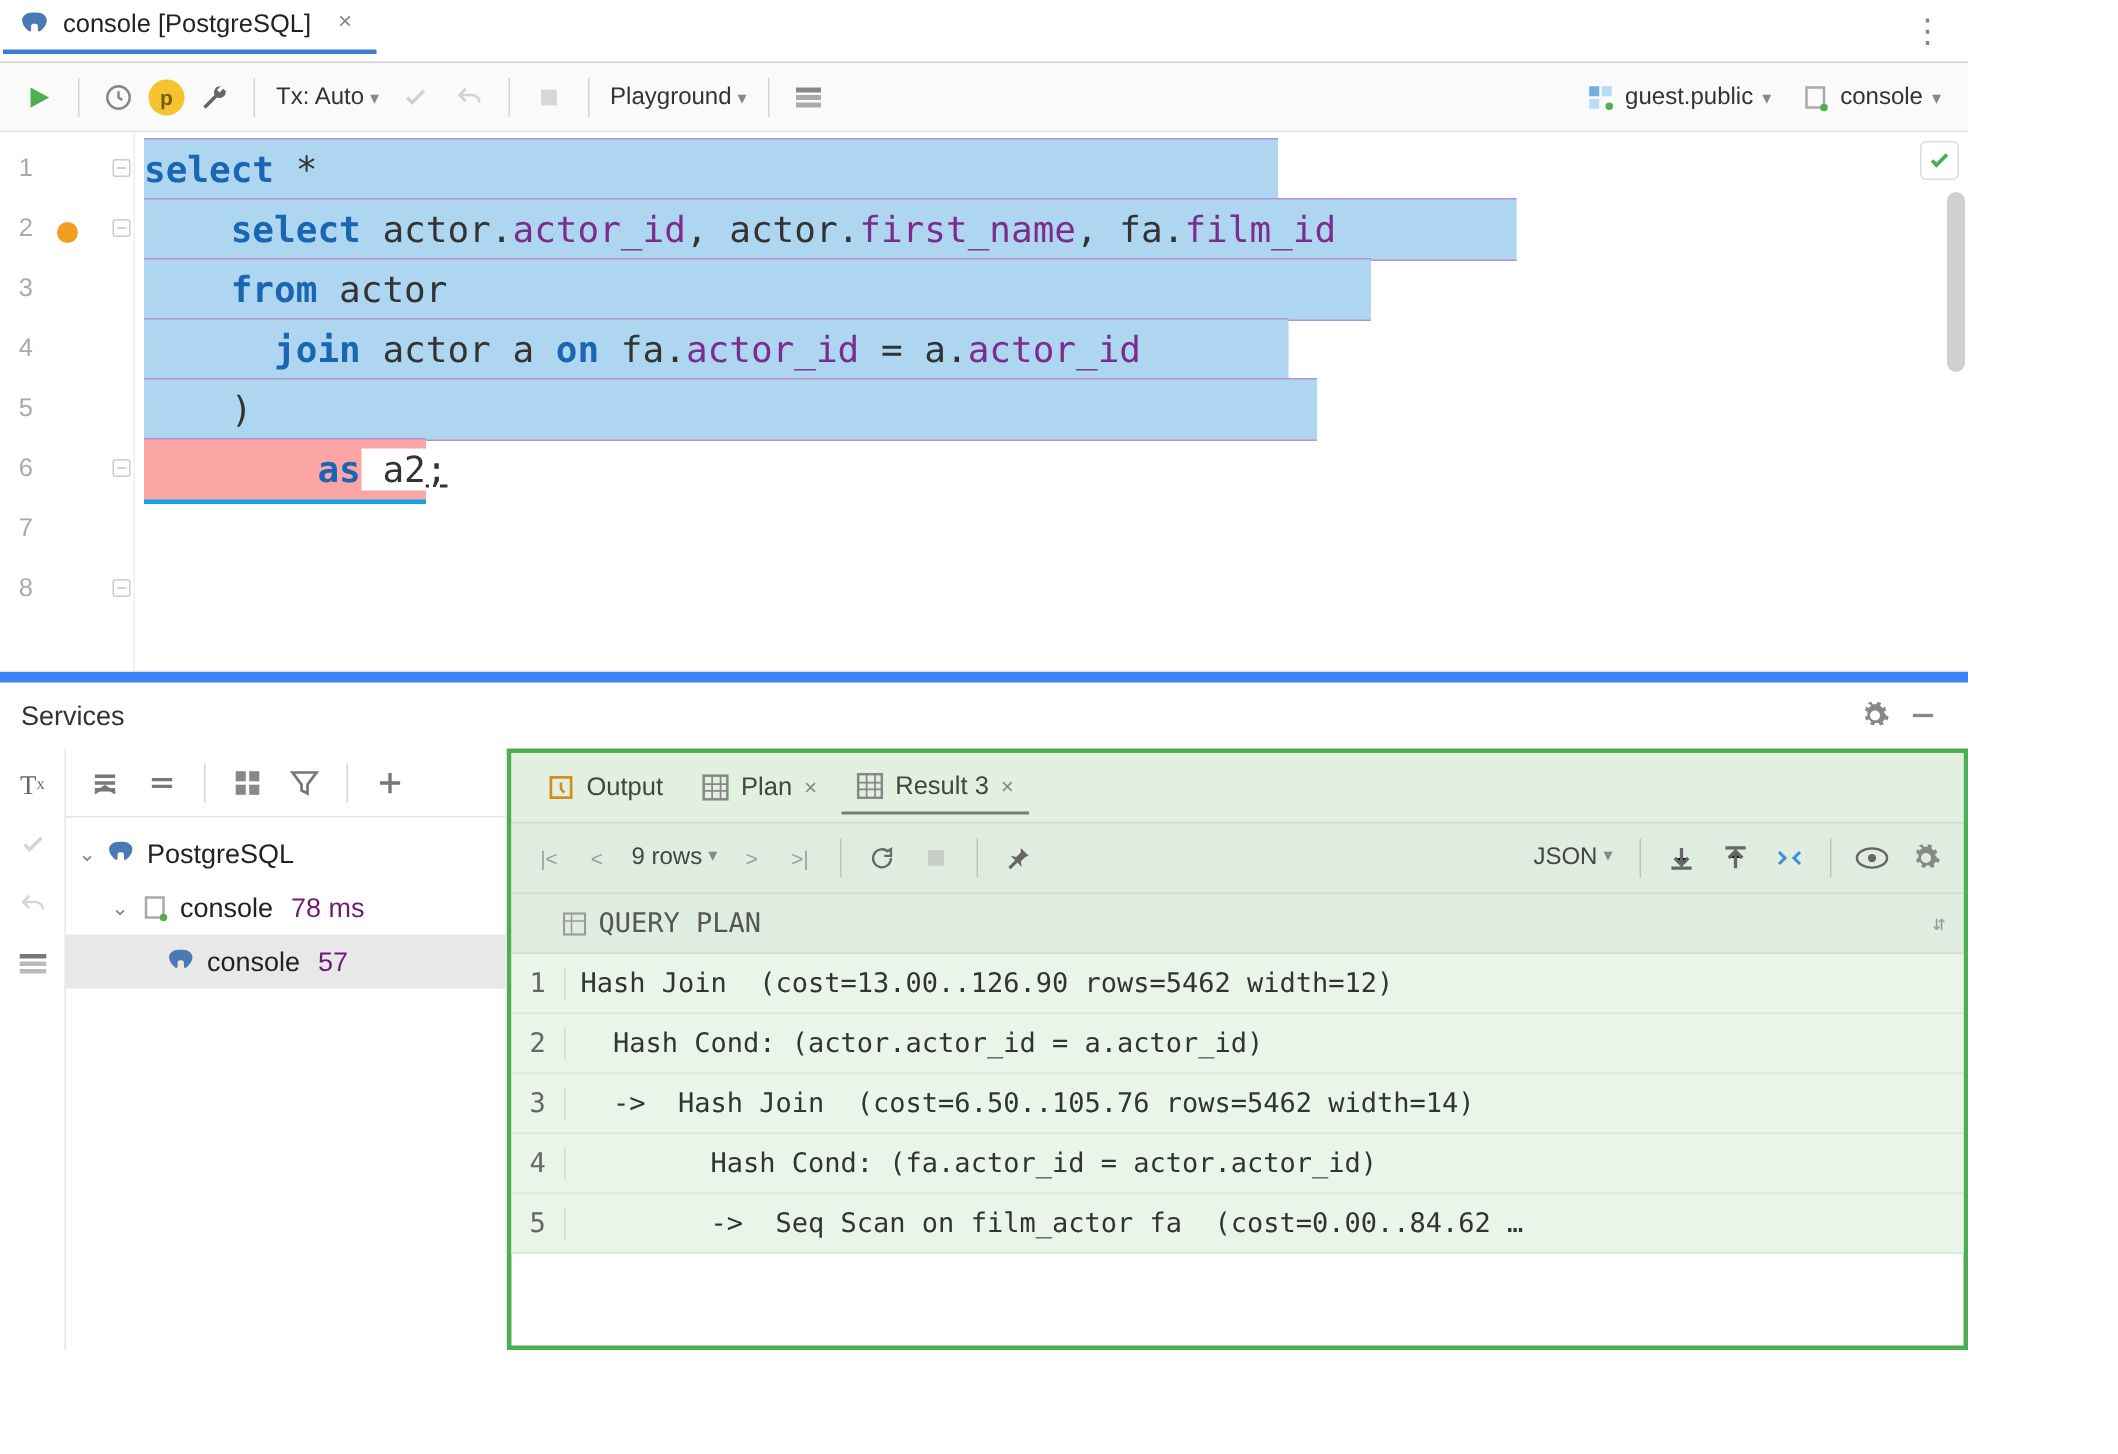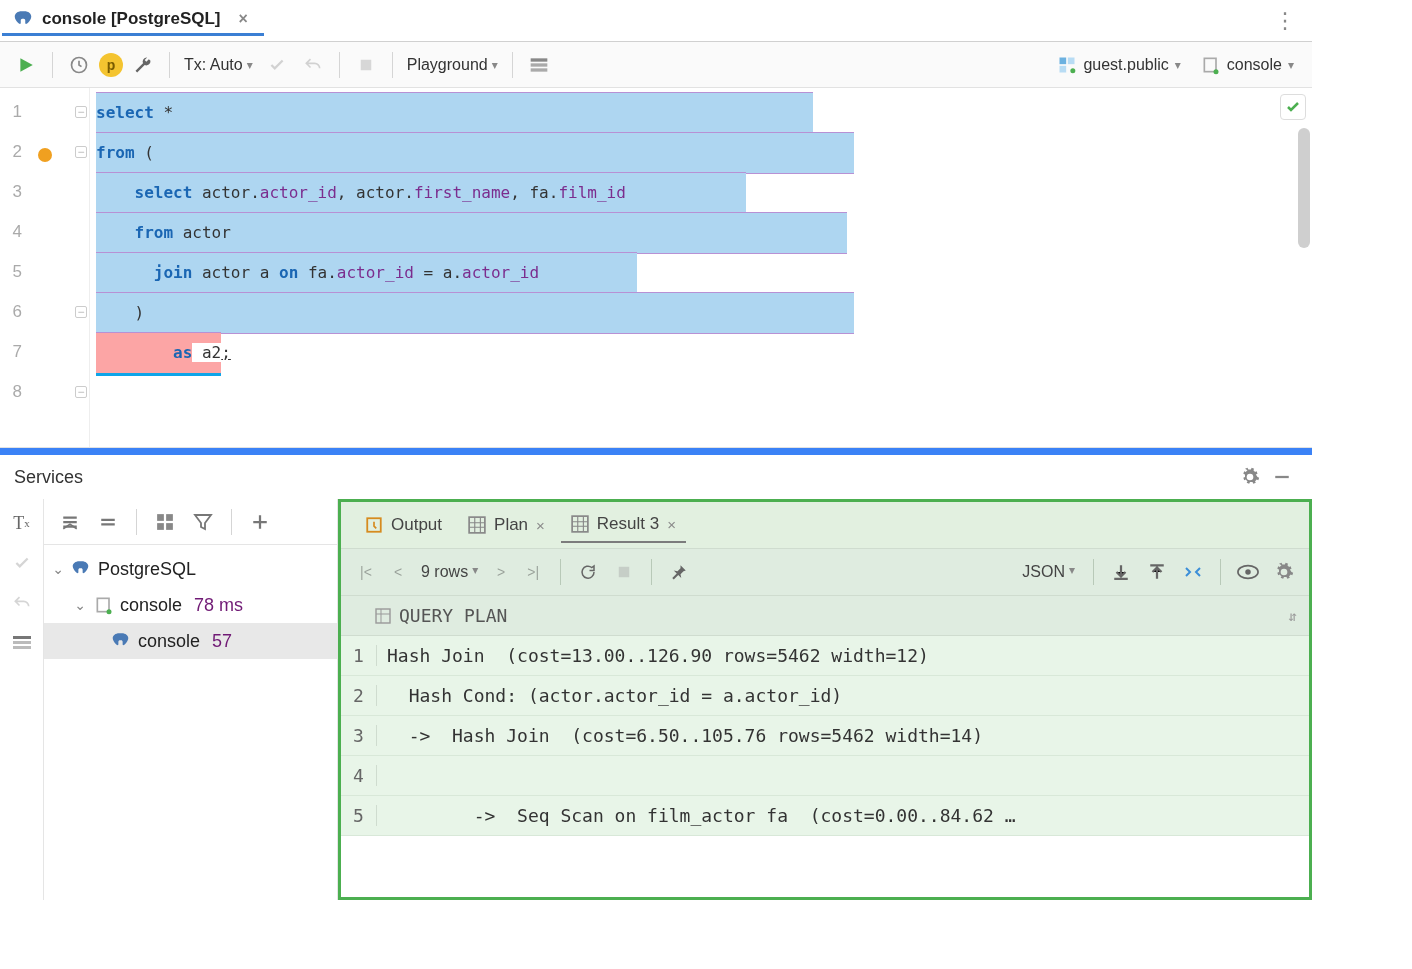--- a/index.html
+++ b/index.html
@@ -1,38 +1,38 @@
 <!DOCTYPE html>
 <html><head>
 <meta charset="utf-8">
 <style>
 * { margin: 0; padding: 0; box-sizing: border-box; }
 body { font-family: -apple-system, BlinkMacSystemFont, "Segoe UI", sans-serif; font-size: 14px; color: #333; background: #fff; width: 1312px; height: 900px; display: flex; flex-direction: column; overflow: hidden; }
 .tabs-bar { display: flex; align-items: center; height: 42px; border-bottom: 1px solid #d0d0d0; padding: 0 2px; }
-.tab { display: flex; align-items: center; gap: 8px; padding: 0 12px; height: 30px; border-bottom: 3px solid #3b7fd4; font-weight: bold; }
+.tab { display: flex; gap: 8px; padding: 0 12px; height: 30px; border-bottom: 3px solid #3b7fd4; }
 .pg-icon { width: 20px; height: 20px; display: inline-flex; align-items: center; justify-content: center; }
 .tab-title { font-size: 17px; color: #222; }
 .tab-close { font-size: 16px; color: #888; cursor: pointer; padding: 0 4px; margin-left: 6px; }
 .tabs-bar .spacer { flex: 1; }
 .kebab { font-size: 22px; color: #888; padding: 0 14px; cursor: pointer; }
 .toolbar { display: flex; align-items: center; height: 46px; border-bottom: 1px solid #e2e2e2; padding: 0 10px; gap: 4px; background: #fafafa; }
 .tb-btn { width: 32px; height: 32px; display: inline-flex; align-items: center; justify-content: center; cursor: pointer; border-radius: 3px; }
 .tb-sep { width: 1px; height: 26px; background: #d5d5d5; margin: 0 6px; }
 .tb-label { font-size: 16px; color: #333; padding: 0 4px; display: inline-flex; align-items: center; gap: 4px; cursor: pointer; }
 .chevron { font-size: 12px; color: #888; }
 .tb-spacer { flex: 1; }
 .datasource-sel { display: flex; align-items: center; gap: 6px; font-size: 16px; color: #333; padding: 0 8px; cursor: pointer; }
 .ds-icon { width: 20px; height: 20px; display: inline-flex; align-items: center; justify-content: center; position: relative; }
 .editor-area { display: flex; flex: 0 0 360px; position: relative; border-bottom: 1px solid #e2e2e2; }
 .gutter { width: 90px; background: #fff; border-right: 1px solid #eee; padding-top: 4px; position: relative; }
 .gut-row { height: 40px; display: flex; align-items: center; }
 .lineno { width: 28px; text-align: right; color: #aaa; font-size: 17px; padding-right: 6px; }
 .gut-marks { flex: 1; display: flex; align-items: center; justify-content: flex-end; padding-right: 2px; gap: 2px; }
 .fold-mark { font-size: 12px; color: #bbb; border: 1px solid #ccc; border-radius: 2px; width: 12px; height: 12px; line-height: 10px; text-align: center; }
-.code-pane { flex: 1; font-family: "Menlo", "Consolas", monospace; font-size: 16px; line-height: 40px; padding-top: 4px; position: relative; text-decoration: underline; }
+.code-pane { flex: 1; font-family: "Menlo", "Consolas", monospace; font-size: 24px; line-height: 40px; padding-top: 4px; position: relative; text-decoration: underline; }
 .code-row { height: 40px; white-space: pre; padding-left: 6px; }
 .sel { background: #aed6f1; border: 1px solid #b891d4; border-left: none; border-right: none; display: inline-block; }
 .sel-first { background: #aed6f1; }
 .kw { color: #1a66b3; font-weight: 600; }
 .func-col { color: #7b2d8e; }
 .orange-dot { position: absolute; left: 38px; top: 60px; width: 14px; height: 14px; background: #f0a020; border-radius: 50%; box-shadow: 0 0 0 2px #fff; }
 .editor-status { position: absolute; right: 6px; top: 6px; width: 26px; height: 26px; background: #fff; border: 1px solid #ddd; border-radius: 4px; display: flex; align-items: center; justify-content: center; }
 .editor-status svg { width: 16px; height: 16px; }
 .scroll-thumb { position: absolute; right: 2px; top: 40px; width: 12px; height: 120px; background: #cfcfcf; border-radius: 6px; }
 .services { flex: 1; display: flex; flex-direction: column; border-top: 7px solid #3b82f6; }
@@ -201,21 +201,20 @@
     <div class="gut-row">
         <span class="lineno">8</span>
         <span class="gut-marks">
           <span class="fold-mark">−</span>
         </span>
       </div>
   </div>
   <div class="orange-dot"></div>
   <div class="code-pane">
     <div class="code-row"><span class="sel sel-first" style="padding-right:640px;"><span class="kw">select</span><span> *</span></span></div>
-    <div class="code-row"><span class="sel" style="padding-right:700px;"><span class="kw">from</span><span> (</span></span></div>
     <div class="code-row"><span class="sel" style="padding-right:120px;"><span>    </span><span class="kw">select</span><span> actor.</span><span class="func-col">actor_id</span><span>, actor.</span><span class="func-col">first_name</span><span>, fa.</span><span class="func-col">film_id</span></span></div>
     <div class="code-row"><span class="sel" style="padding-right:616px;"><span>    </span><span class="kw">from</span><span> actor</span></span></div>
     <div class="code-row"><span class="sel" style="padding-right:98px;"><span>      </span><span class="kw">join</span><span> actor a </span><span class="kw">on</span><span> fa.</span><span class="func-col">actor_id</span><span> = a.</span><span class="func-col">actor_id</span></span></div>
     <div class="code-row"><span class="sel" style="padding-right:710px;"><span>    )</span></span></div>
     <div class="code-row"><span class="sel" style="background:#fca5a5;border-bottom:3px solid #0ea5e9;"><span>        </span><span class="kw">as</span><span style="background:#fff"> a2</span></span><span>;</span></div>
   </div>
   <div class="editor-status">
     <svg viewBox="0 0 16 16">
         <path fill="none" stroke="#4caf50" stroke-width="2.5" d="M3 8l3 3 7-7"></path>
       </svg>
@@ -437,20 +436,21 @@
           <div class="plan-row">
             <span class="rn">2</span>
             <span class="pt">  Hash Cond: (actor.actor_id = a.actor_id)</span>
           </div>
           <div class="plan-row">
             <span class="rn">3</span>
             <span class="pt">  -&gt;  Hash Join  (cost=6.50..105.76 rows=5462 width=14)</span>
           </div>
           <div class="plan-row">
             <span class="rn">4</span>
+            <span class="pt">        Hash Cond: (fa.actor_id = actor.actor_id)</span>
           </div>
           <div class="plan-row">
             <span class="rn">5</span>
             <span class="pt">        -&gt;  Seq Scan on film_actor fa  (cost=0.00..84.62 …</span>
           </div>
         </div>
     </div>
   </div>
 </div>
 

